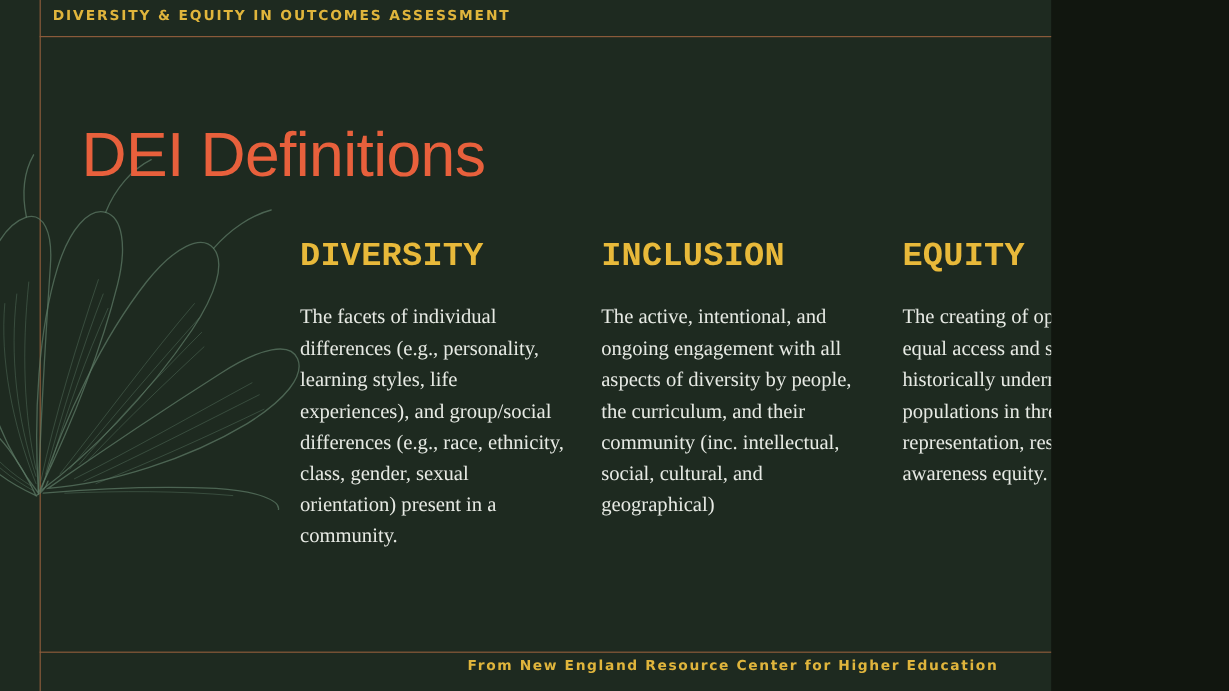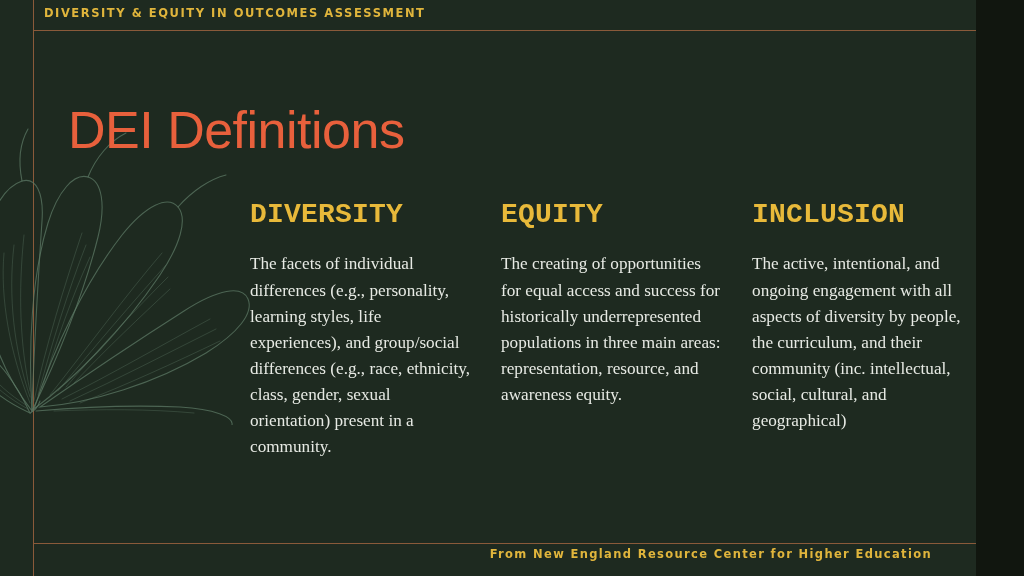--- a/index.html
+++ b/index.html
@@ -2,21 +2,21 @@
 <html><head>
 <meta charset="utf-8">
 <style>
   html, body {
     margin: 0;
     padding: 0;
     background: #11160f;
   }
   .slide {
     position: relative;
-    width: 976px;
+    width: 876px;
     height: 576px;
     background: #1e2a20;
     overflow: hidden;
     font-family: "DejaVu Sans", sans-serif;
   }
 
   
   .frame-v-left {
     position: absolute;
     left: 33px; top: 0; width: 1px; height: 576px;
@@ -180,26 +180,26 @@
   <h1 class="title">DEI Definitions</h1>
 
   <div class="columns">
 
     <div class="col">
       <div class="col-head">DIVERSITY</div>
       <p class="col-body">The facets of individual differences (e.g., personality, learning styles, life experiences), and group/social differences (e.g., race, ethnicity, class, gender, sexual orientation) present in a community.</p>
     </div>
 
     <div class="col">
+      <div class="col-head">INCLUSION</div>
+      <p class="col-body">The active, intentional, and ongoing engagement with all aspects of diversity by people, the curriculum, and their community (inc. intellectual, social, cultural, and geographical)</p>
+    </div>
+
+    <div class="col">
       <div class="col-head">EQUITY</div>
       <p class="col-body">The creating of opportunities for equal access and success for historically underrepresented populations in three main areas: representation, resource, and awareness equity.</p>
     </div>
 
-    <div class="col">
-      <div class="col-head">INCLUSION</div>
-      <p class="col-body">The active, intentional, and ongoing engagement with all aspects of diversity by people, the curriculum, and their community (inc. intellectual, social, cultural, and geographical)</p>
-    </div>
-
   </div>
 
   <div class="footer">From New England Resource Center for Higher Education</div>
 
 </div>
 
 </body></html>

